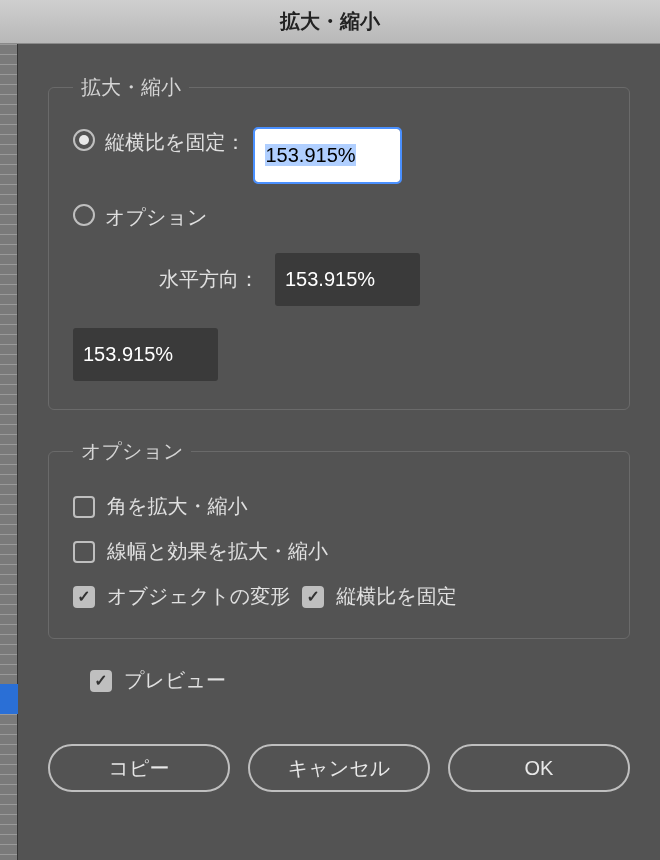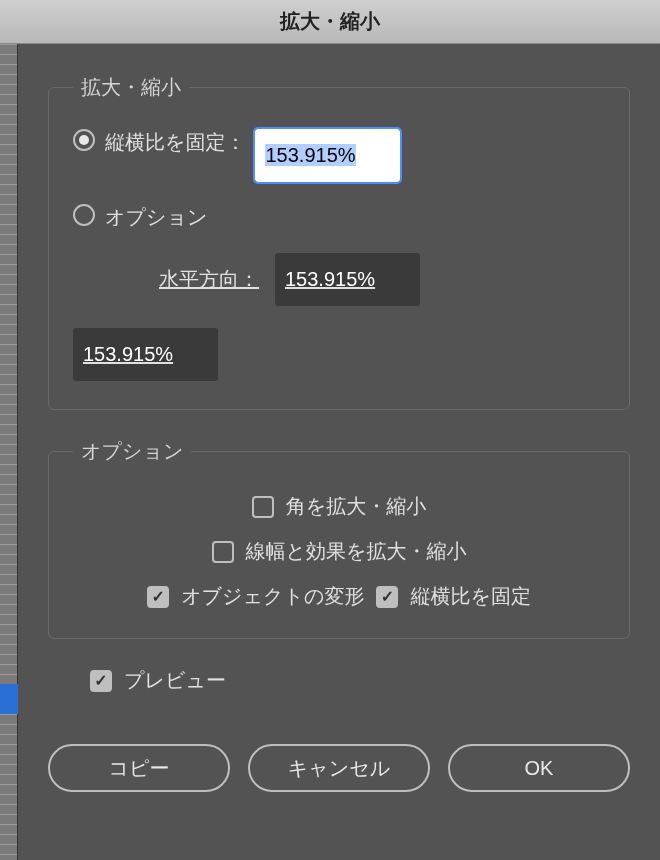--- a/index.html
+++ b/index.html
@@ -119,33 +119,31 @@
       outline-offset: 0;
     }
     .input.focused .val {
       background: #b0cfff;
     }
     .sub-row {
       display: flex;
       align-items: center;
       margin-bottom: 22px;
       gap: 12px;
-      text-decoration: underline;
     }
     .sub-row .lbl {
       width: 190px;
       text-align: right;
       padding-right: 4px;
     }
     .opt-row {
       display: flex;
       align-items: center;
       gap: 12px;
       margin-bottom: 18px;
-      justify-content: center;
     }
     .opt-row:last-child { margin-bottom: 0; }
     .opt-inline {
       display: flex;
     }
     .footer {
       display: flex;
       gap: 18px;
       margin-top: 26px;
     }

